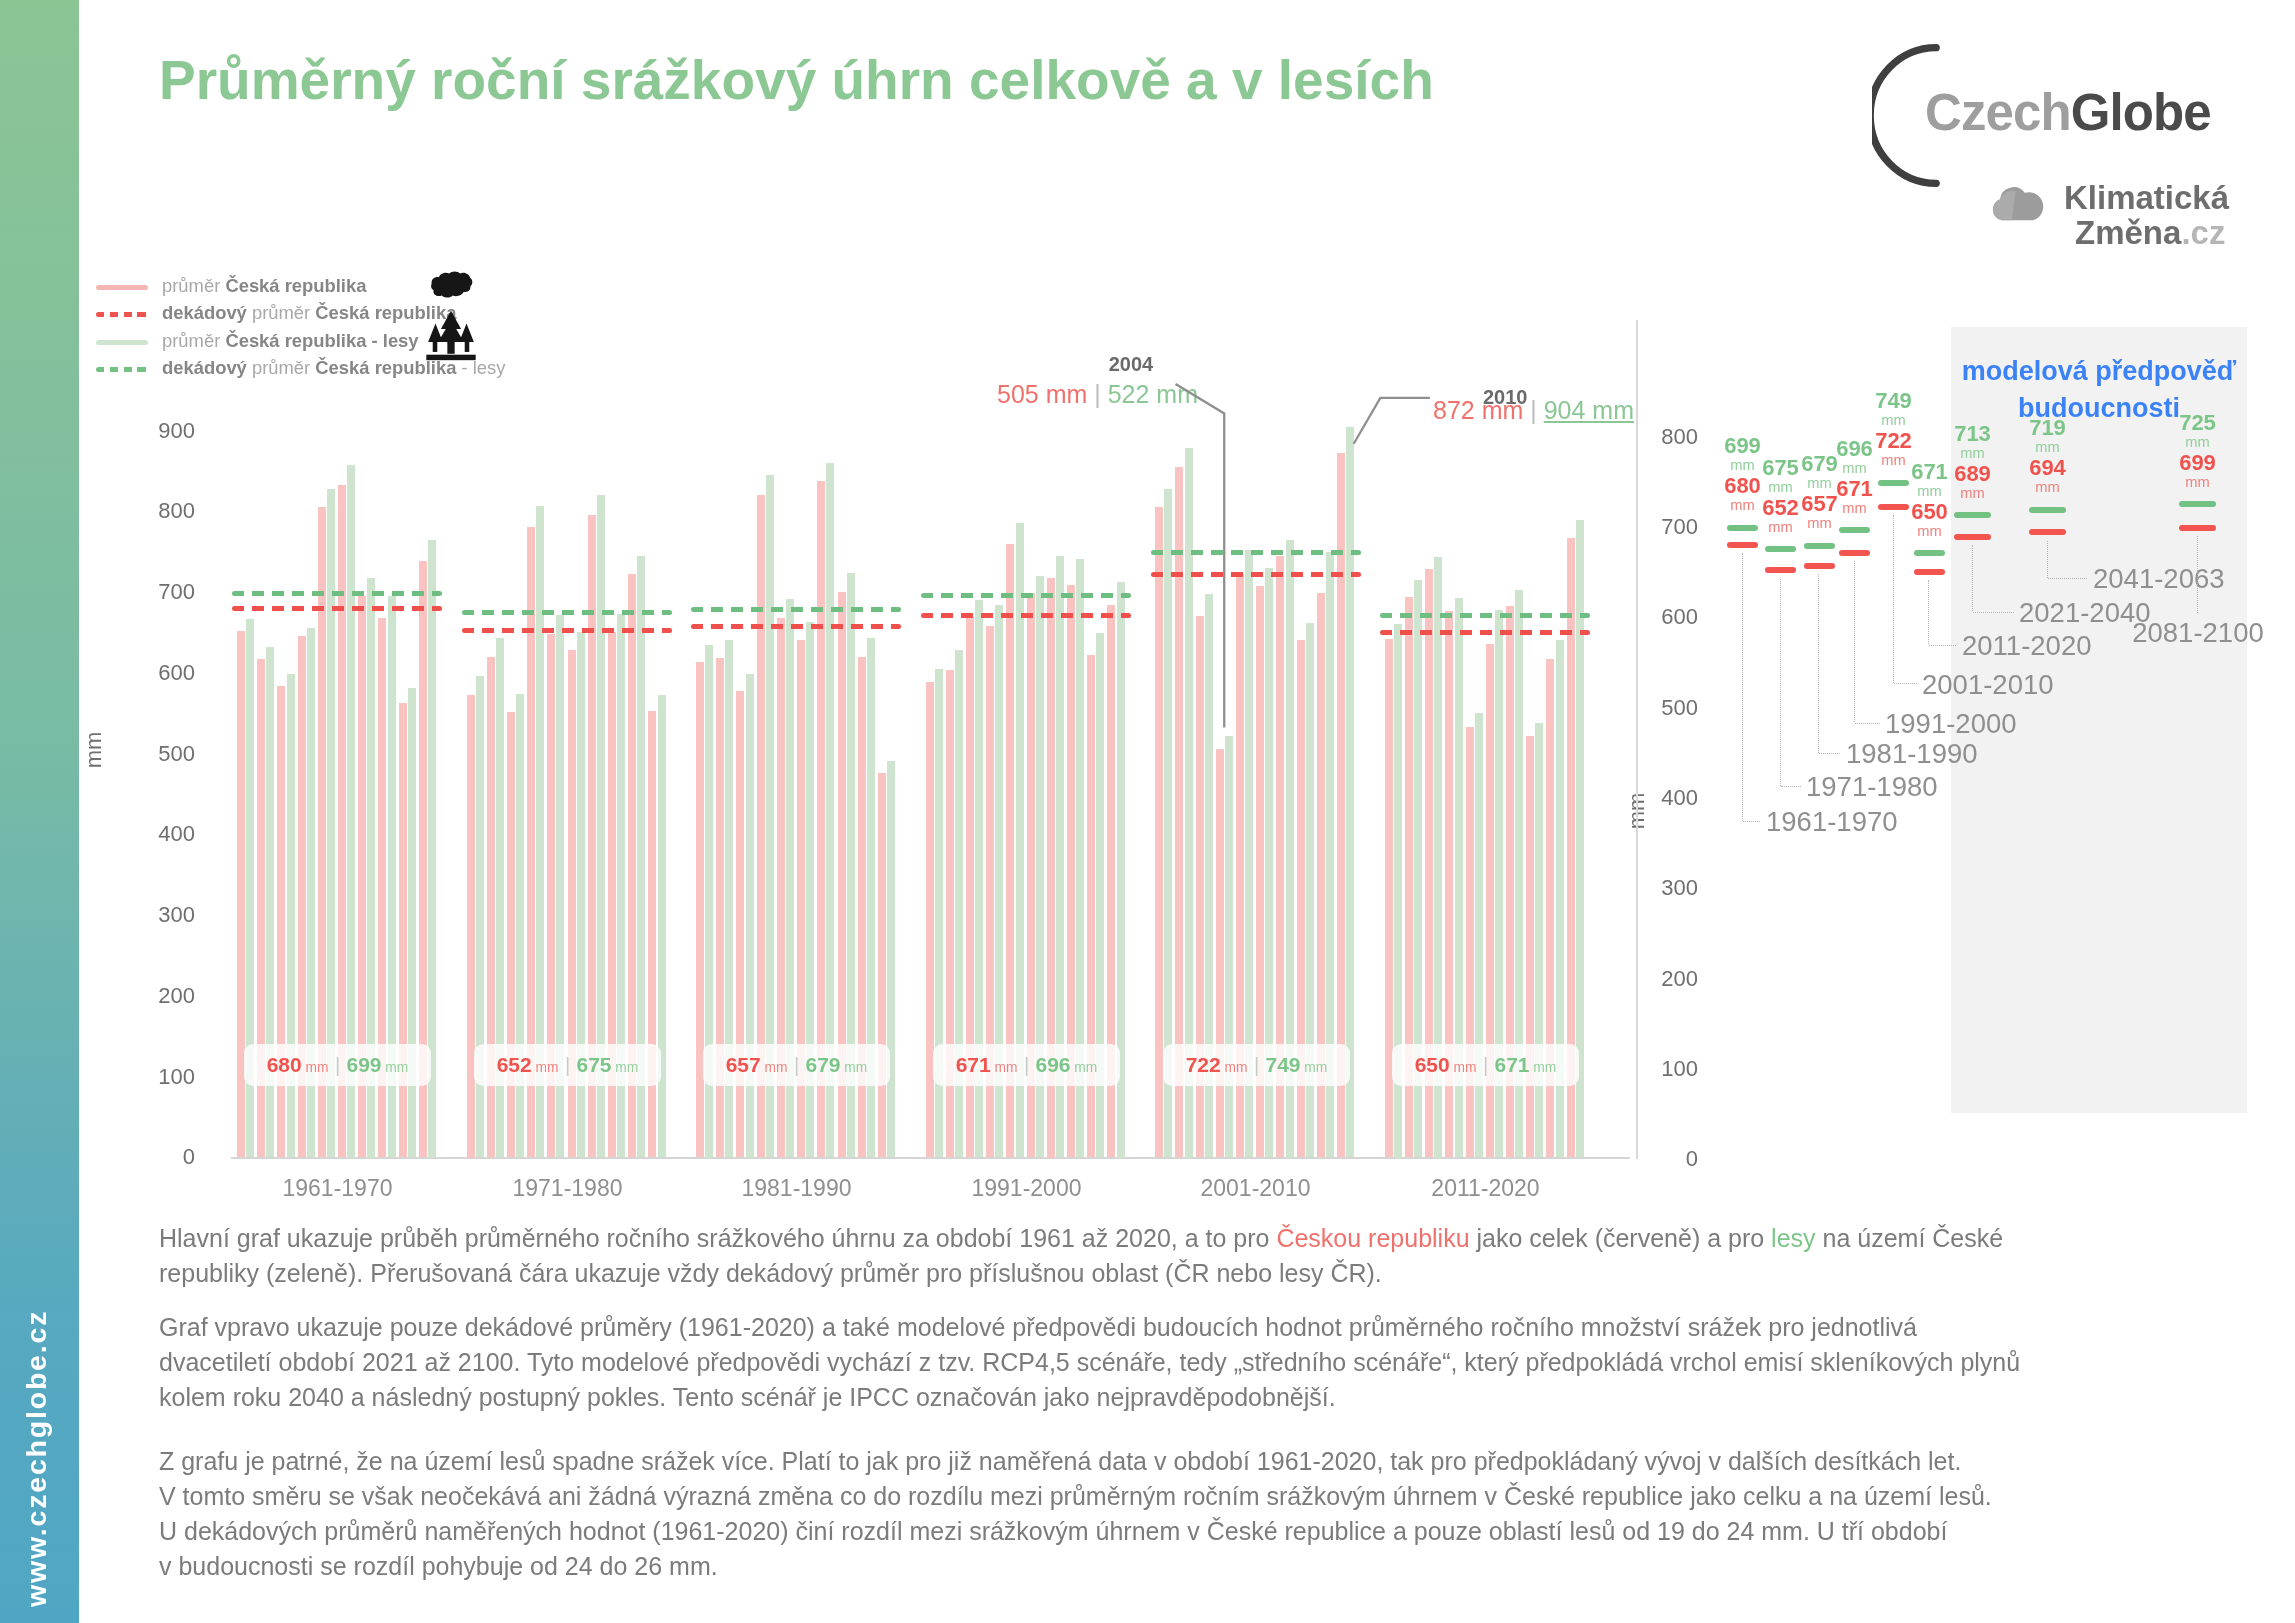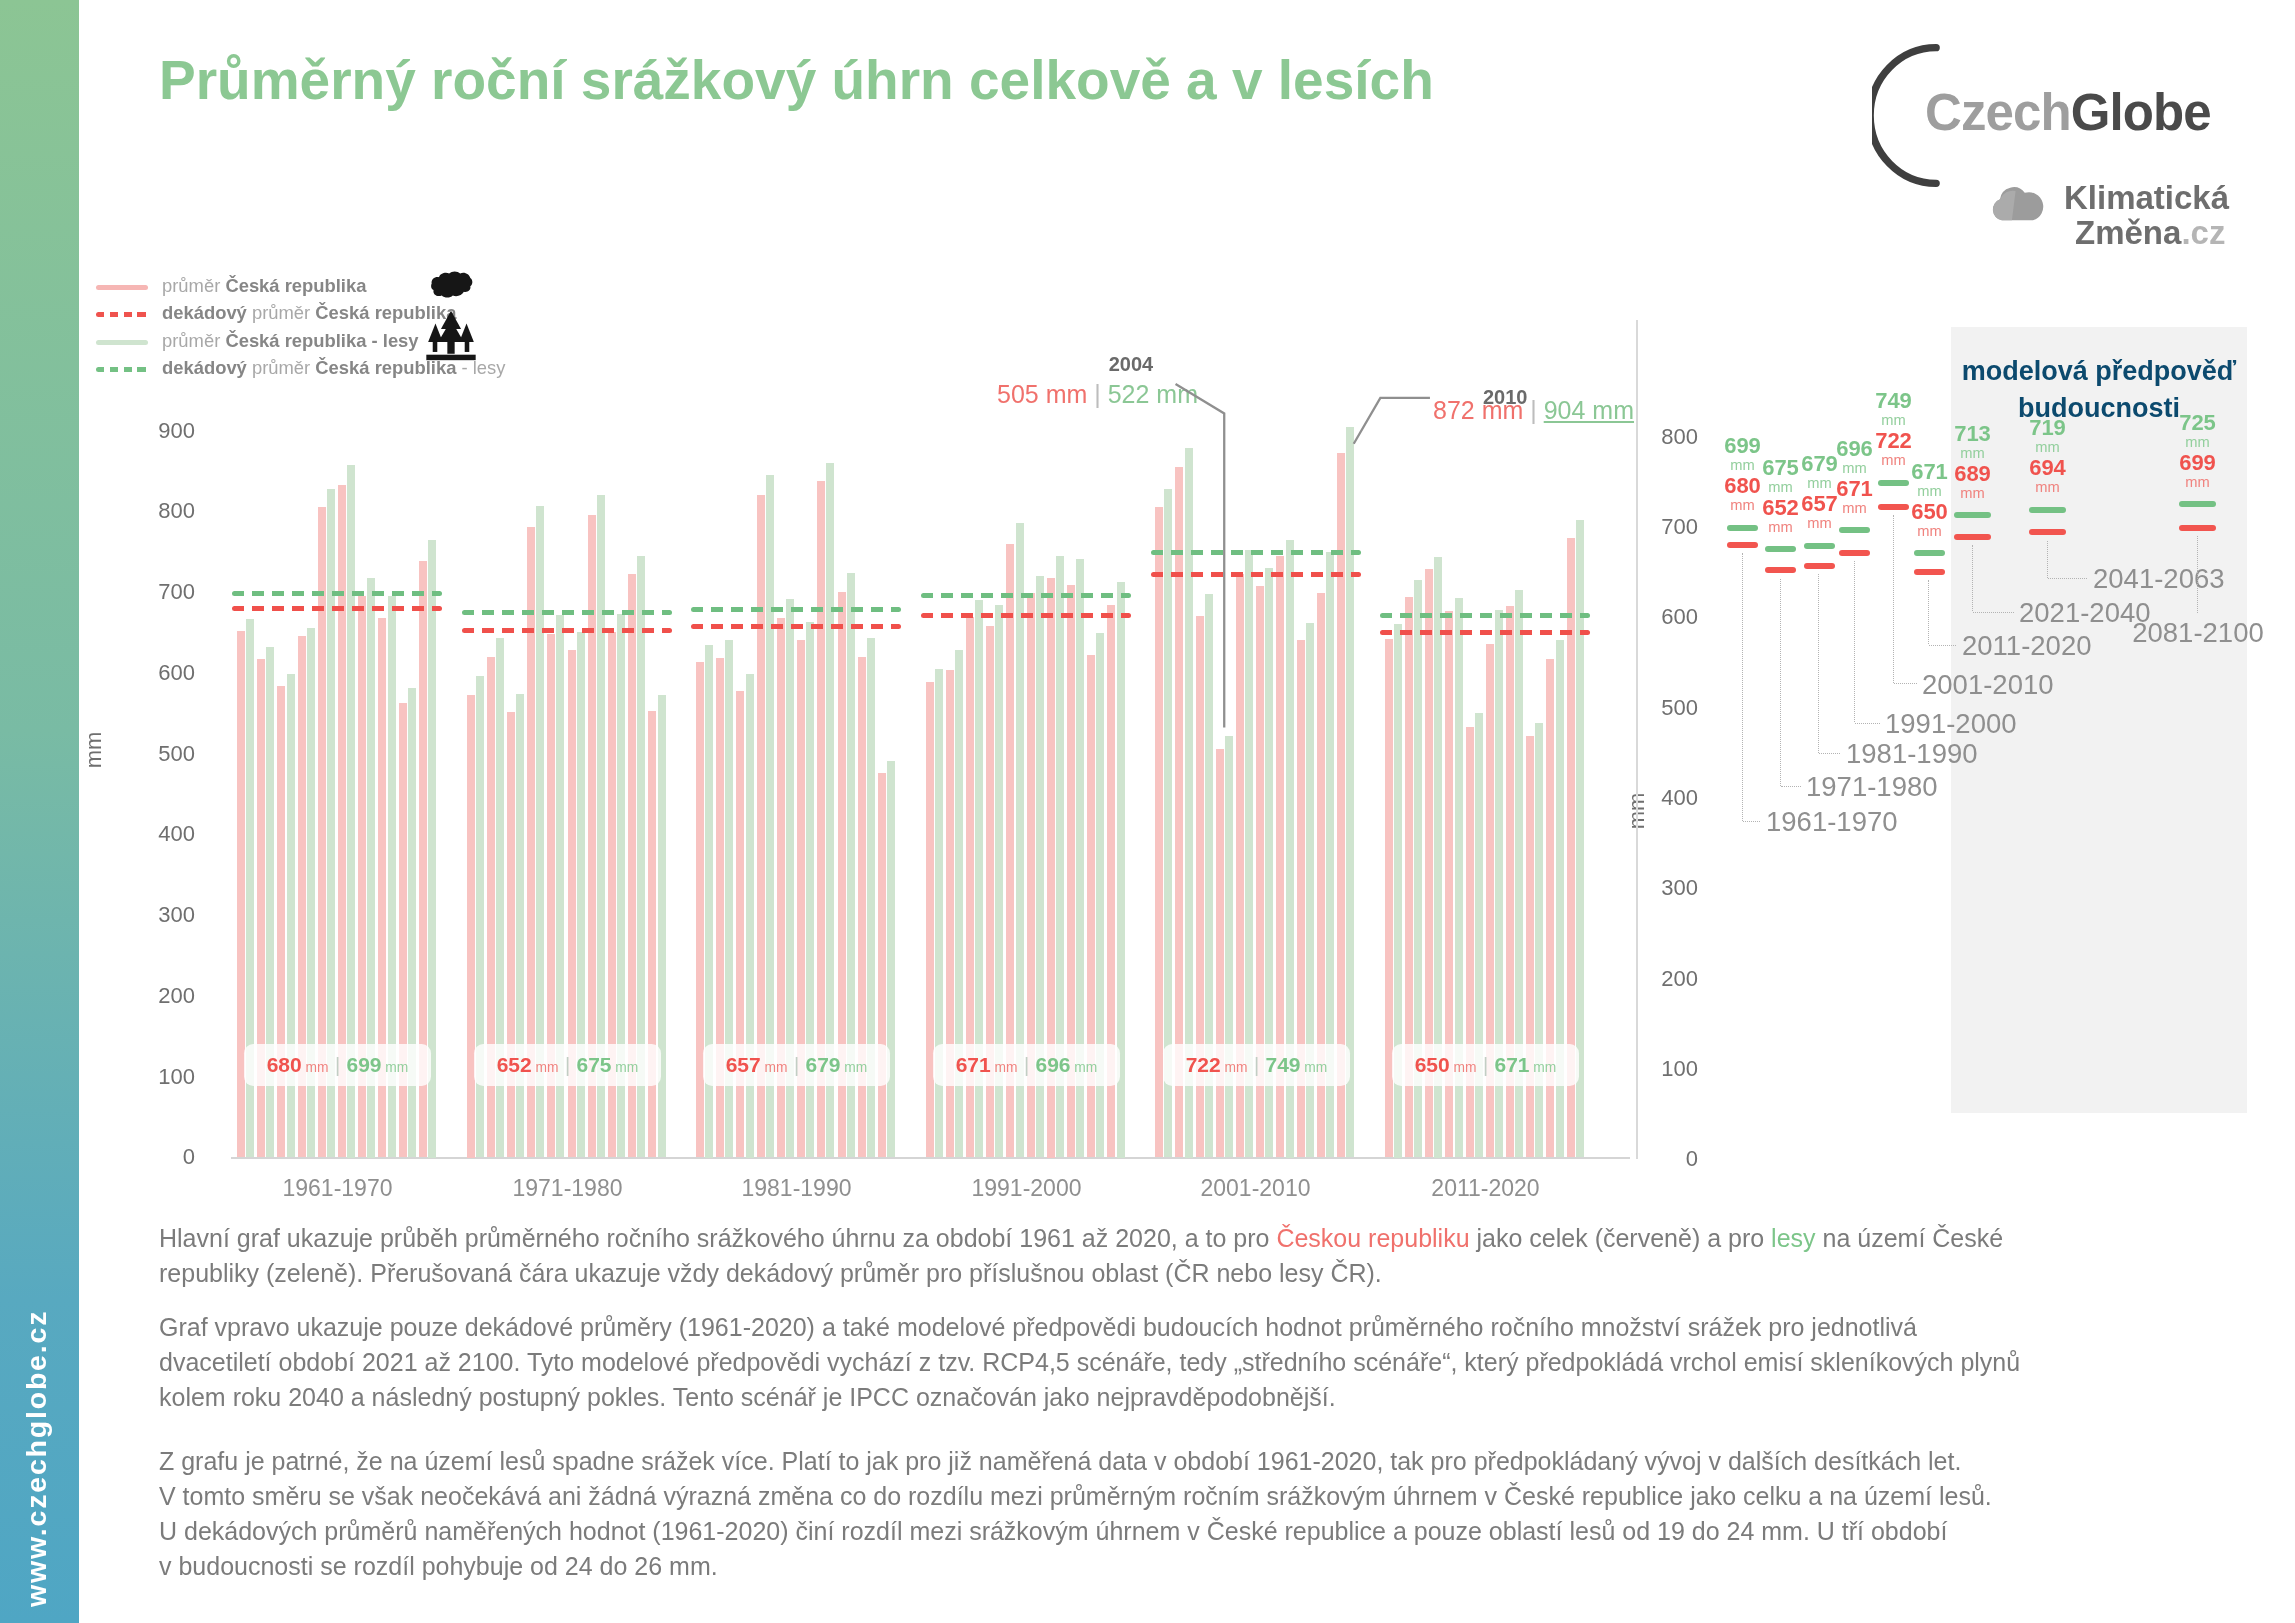--- a/index.html
+++ b/index.html
@@ -28,21 +28,21 @@
   .rstack .u{font-size:14.7px;line-height:17.4px;}
   .dotv{position:absolute;width:0;border-left:1.8px dotted #b3b3b3;}
   .doth{position:absolute;height:0;border-top:1.8px dotted #b3b3b3;}
   .period-label{position:absolute;font-size:27.5px;color:#8f8f8f;white-space:nowrap;}
   .ann-year{position:absolute;font-size:20px;font-weight:bold;color:#6a6a6a;}
   .ann-vals{position:absolute;font-size:25px;white-space:nowrap;}
   .p-text{position:absolute;left:159px;width:2121px;font-size:25px;line-height:35px;color:#7b7b7b;}
   .cr-color{color:#f0716c;}
   .forest-color{color:#7cc589;}
   #forecast-box{background:#f2f2f2;}
-  #forecast-title{font-size:27px;font-weight:600;color:#0c4a6e;text-align:center;line-height:37px;white-space:pre-line;}
+  #forecast-title{font-size:27px;font-weight:600;color:#3b82f6;text-align:center;line-height:37px;white-space:pre-line;}
   .rot{transform:rotate(-90deg);transform-origin:center center;font-size:22px;color:#6f6f6f;}
 </style>
 </head>
 <body>
 
 <div id="poster">
 
   <div id="sidebar" class="abs"></div>
   <div id="sidebar-url" class="abs">www.czechglobe.cz</div>
 

